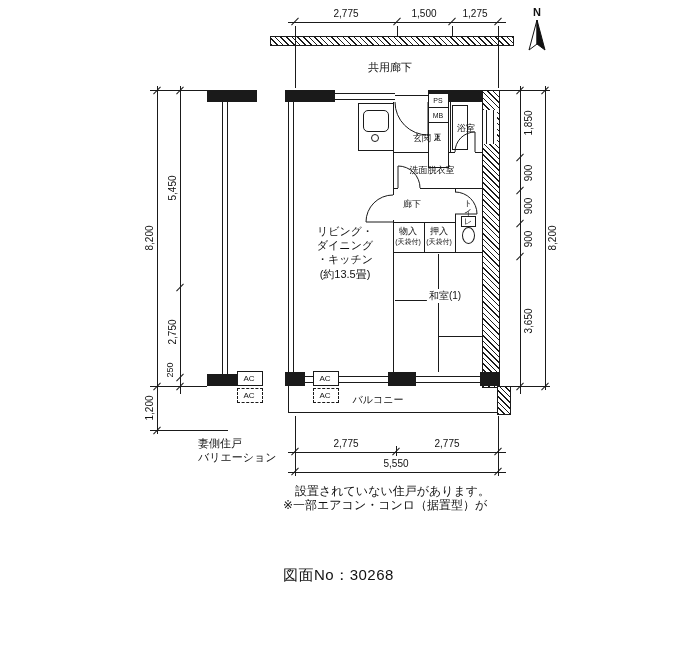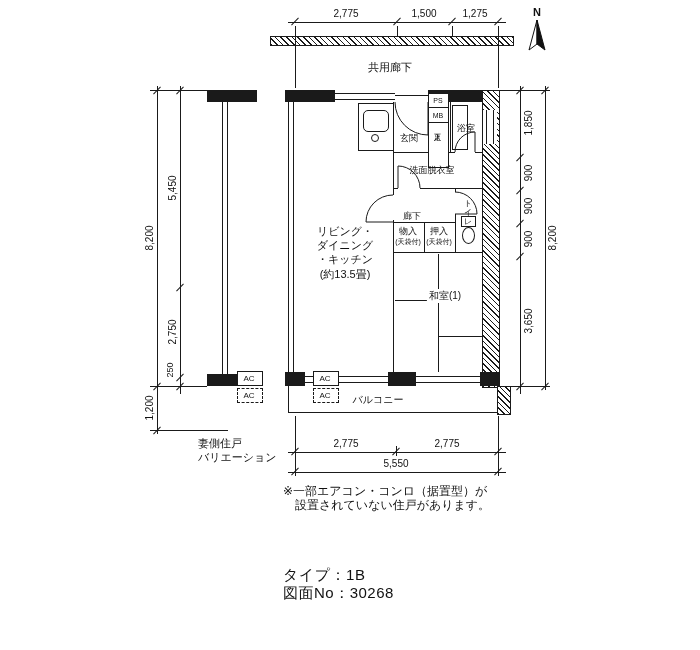--- a/index.html
+++ b/index.html
@@ -105,24 +105,24 @@
   <div class="box" style="left:462px;top:227px;width:11px;height:15px;border-radius:50%"></div>
 
   <svg width="700" height="650">
     <path d="M 428 102 L 428 135 M 395 102 A 33 33 0 0 0 428 135" stroke="#1a1a1a" stroke-width="1" fill="none"></path>
     <path d="M 393 222 L 366 222 M 393 195 A 27 27 0 0 0 366 222" stroke="#1a1a1a" stroke-width="1" fill="none"></path>
     <path d="M 455 214 L 477 214 M 455 192 A 22 22 0 0 1 477 214" stroke="#1a1a1a" stroke-width="1" fill="none"></path>
     <path d="M 475 152 L 475 132 M 455 152 A 20 20 0 0 1 475 132" stroke="#1a1a1a" stroke-width="1" fill="none"></path>
     <path d="M 398 188 L 398 166 M 420 188 A 22 22 0 0 0 398 166" stroke="#1a1a1a" stroke-width="1" fill="none"></path>
   </svg>
 
-  <div class="lab f9" style="left:409px;top:138px">玄関</div>
+  <div class="lab f9" style="left:422px;top:138px">玄関</div>
   <div class="lab f9" style="left:466px;top:128px">浴室</div>
   <div class="lab f9" style="left:432px;top:170px">洗面脱衣室</div>
-  <div class="lab f9" style="left:412px;top:216px">廊下</div>
+  <div class="lab f9" style="left:412px;top:204px">廊下</div>
   <div class="vtext f8" style="left:463px;top:194px">トイレ</div>
   <div class="lab f9" style="left:408px;top:231px">物入</div>
   <div class="lab f7" style="left:408px;top:242px">(天袋付)</div>
   <div class="lab f9" style="left:439px;top:231px">押入</div>
   <div class="lab f7" style="left:439px;top:242px">(天袋付)</div>
   <div class="lab f11" style="left:345px;top:231px">リビング・</div>
   <div class="lab f11" style="left:345px;top:245px">ダイニング</div>
   <div class="lab f11" style="left:345px;top:259px">・キッチン</div>
   <div class="lab f11" style="left:345px;top:274px">(約13.5畳)</div>
   <div class="lab f10 wbg" style="left:445px;top:296px">和室(1)</div>
@@ -189,22 +189,21 @@
   <div class="lab f10" style="left:447px;top:443px">2,775</div>
   <div class="hl" style="left:288px;top:472px;width:218px"></div>
   <div class="tick" style="left:290px;top:471px"></div>
   <div class="tick" style="left:493px;top:471px"></div>
   <div class="lab f10" style="left:396px;top:463px">5,550</div>
 
   <div class="txt f11" style="left:198px;top:436px">妻側住戸</div>
   <div class="txt f11" style="left:198px;top:450px">バリエーション</div>
 
   <div class="notes">
+    <div>　設置されていない住戸があります。</div>
     <div>※一部エアコン・コンロ（据置型）が</div>
-    <div>　設置されていない住戸があります。</div>
   </div>
 
   <div class="info">
-    <div>タイプ：1B</div>
     <div>図面No：30268</div>
   </div>
 
 </div>
 
 </body></html>

